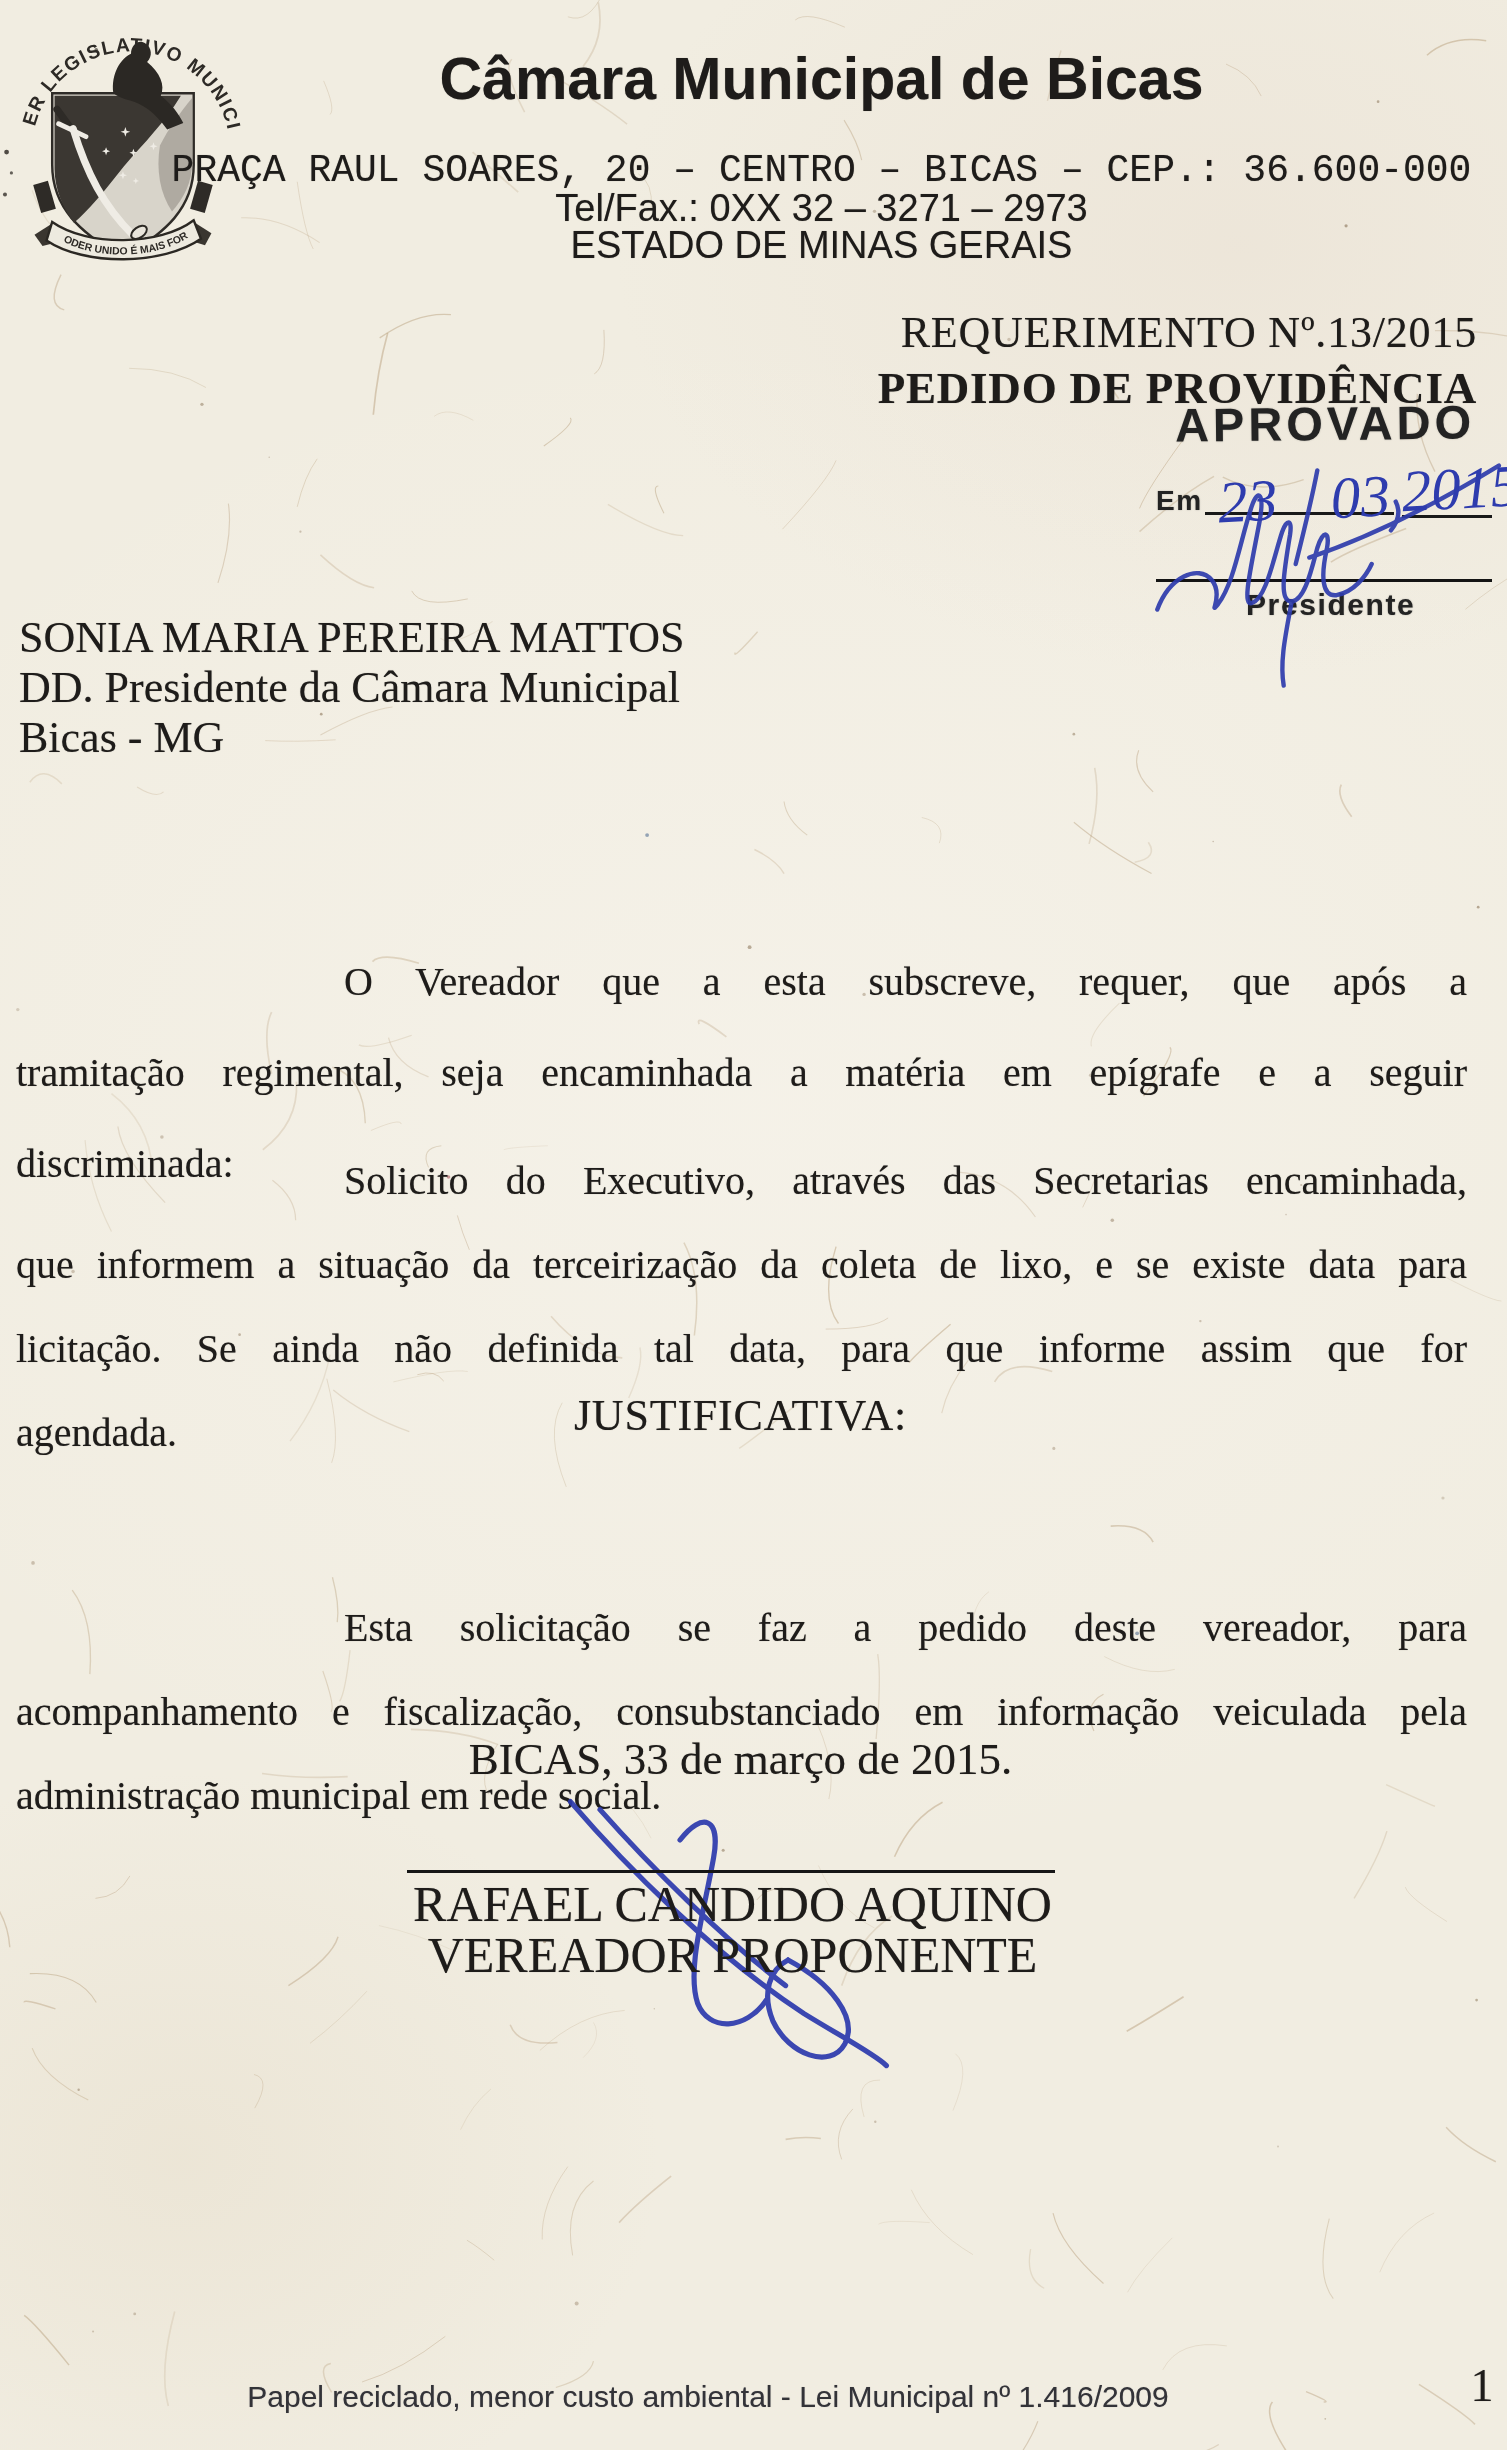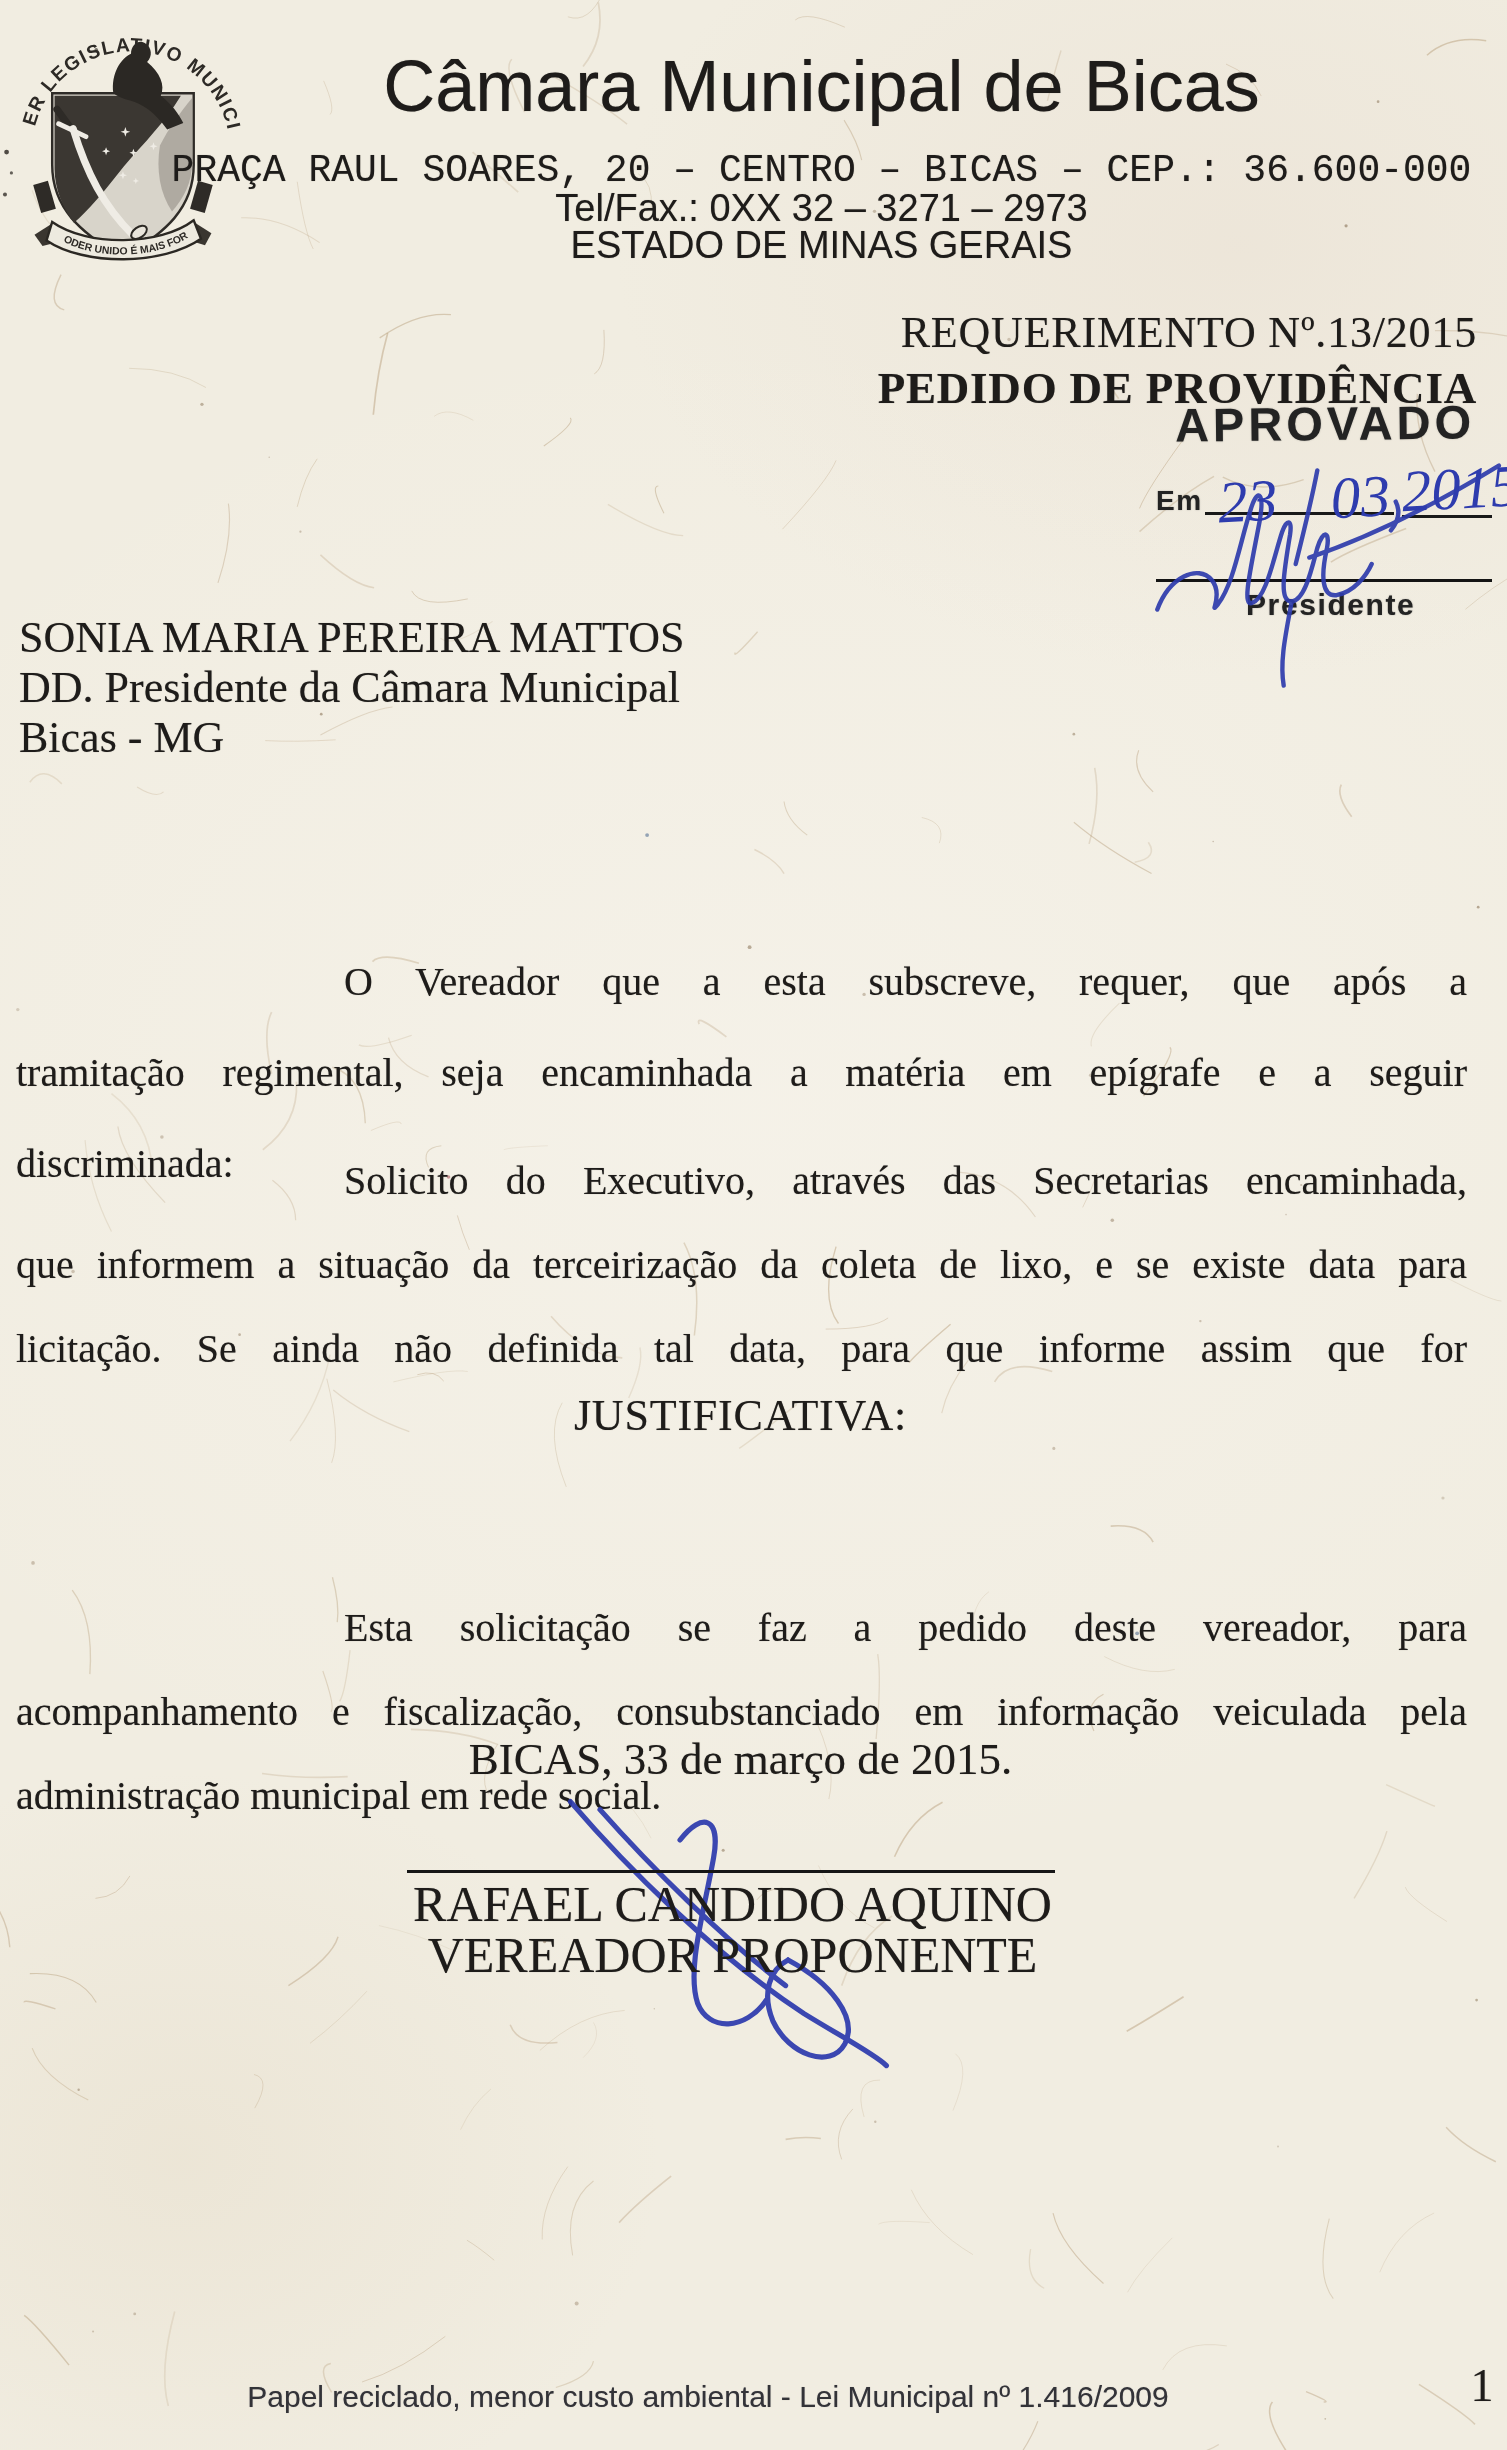--- a/index.html
+++ b/index.html
@@ -18,21 +18,21 @@
   .sans{font-family:"Liberation Sans","DejaVu Sans",sans-serif;}
   .serif{font-family:"Liberation Serif","DejaVu Serif",serif;}
   .ink{color:#1e1c1a;text-shadow:0 0 0.8px rgba(25,22,18,.45);}
   .stampink{color:#232323;text-shadow:0 0 1.6px rgba(35,35,35,.35);}
 
   #texture{position:absolute;left:0;top:0;width:1508px;height:2450px;pointer-events:none;}
 
   
   .logo{left:9.6px;top:8px;width:242px;height:267px;}
   .header-text{left:136px;top:0;width:1371px;height:276px;text-align:center;}
-  .org-name{position:absolute;left:0;top:45px;width:100%;font-size:72px;font-weight:normal;letter-spacing:0px;}
+  .org-name{position:absolute;left:0;top:45px;width:100%;font-size:59px;font-weight:bold;letter-spacing:0px;}
   .addr1{position:absolute;left:0;top:149px;width:100%;font-size:38px;font-family:Liberation Mono, monospace;}
   .addr2{position:absolute;left:0;top:187px;width:100%;font-size:38px;}
   .addr3{position:absolute;left:0;top:224px;width:100%;font-size:38px;}
 
   
   .doc-title{left:28px;top:307px;width:1449px;text-align:right;}
   .doc-title .t1{font-size:44px;letter-spacing:0.8px;}
   .doc-title .t2{font-size:45px;font-weight:bold;letter-spacing:0.8px;margin-top:4px;}
 
   
@@ -362,20 +362,21 @@
   <div class="abs col p1 serif ink">
     <div class="jline indent">O Vereador que a esta subscreve, requer, que após a</div>
     <div class="jline">tramitação regimental, seja encaminhada a matéria em epígrafe e a seguir</div>
     <div class="jline jlast">discriminada:</div>
   </div>
 
   <div class="abs col p2 serif ink">
     <div class="jline indent">Solicito do Executivo, através das Secretarias encaminhada,</div>
     <div class="jline">que informem a situação da terceirização da coleta de lixo, e se existe data para</div>
     <div class="jline">licitação. Se ainda não definida tal data, para que informe assim que for</div>
+    <div class="jline jlast">agendada.</div>
   </div>
 
   <div class="abs just-head serif ink">JUSTIFICATIVA:</div>
 
   <div class="abs col p3 serif ink">
     <div class="jline indent">Esta solicitação se faz a pedido deste vereador, para</div>
     <div class="jline">acompanhamento e fiscalização, consubstanciado em informação veiculada pela</div>
     <div class="jline jlast">administração municipal em rede social.</div>
   </div>
 

